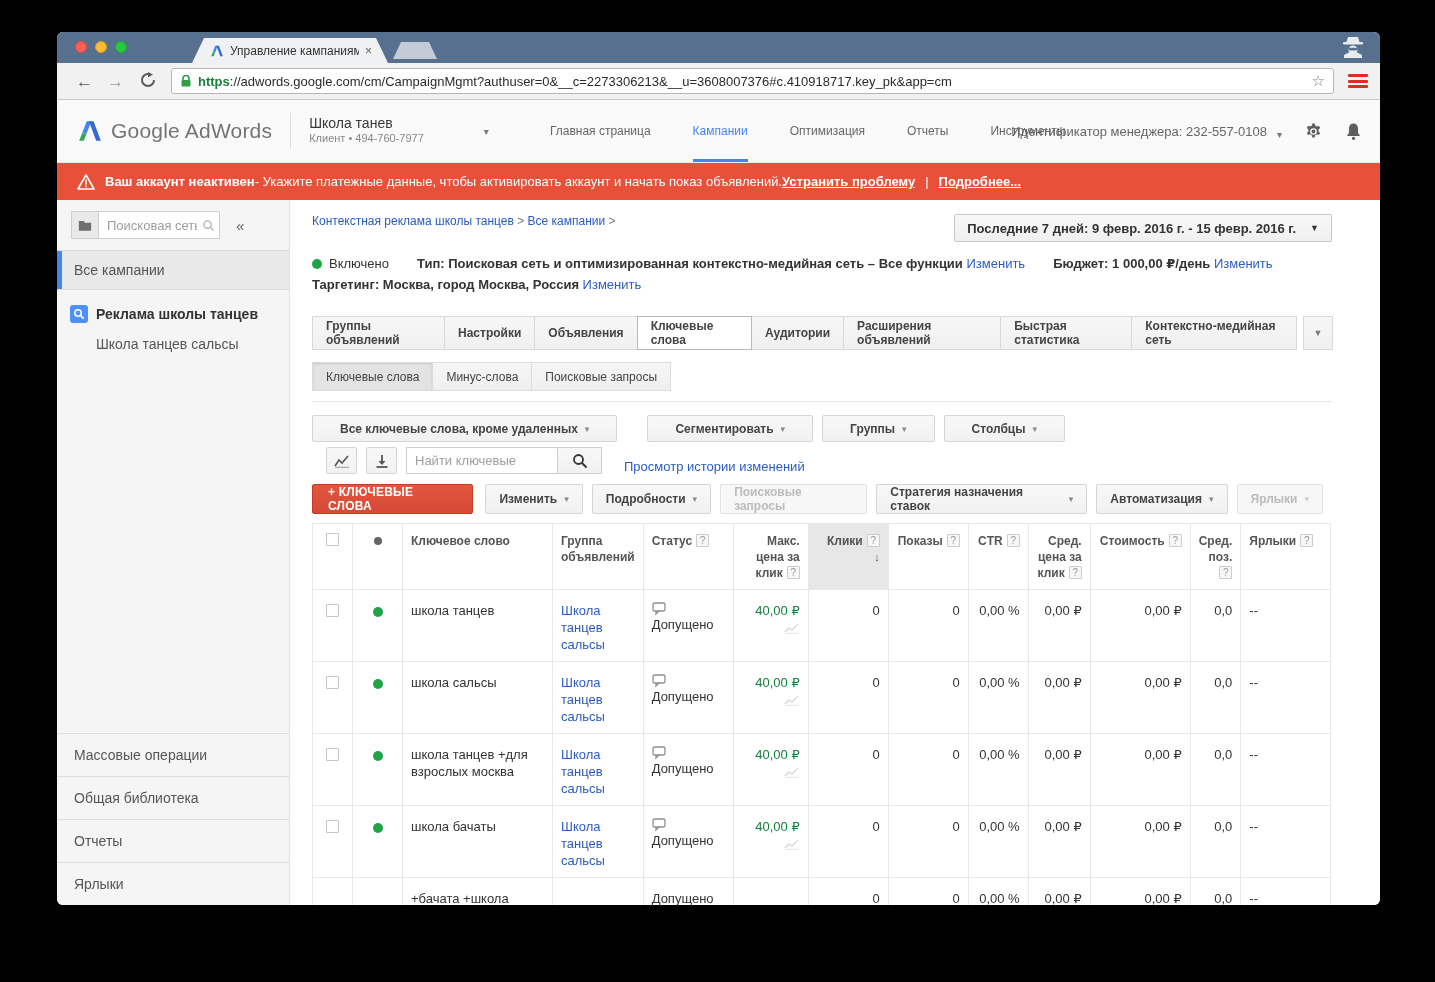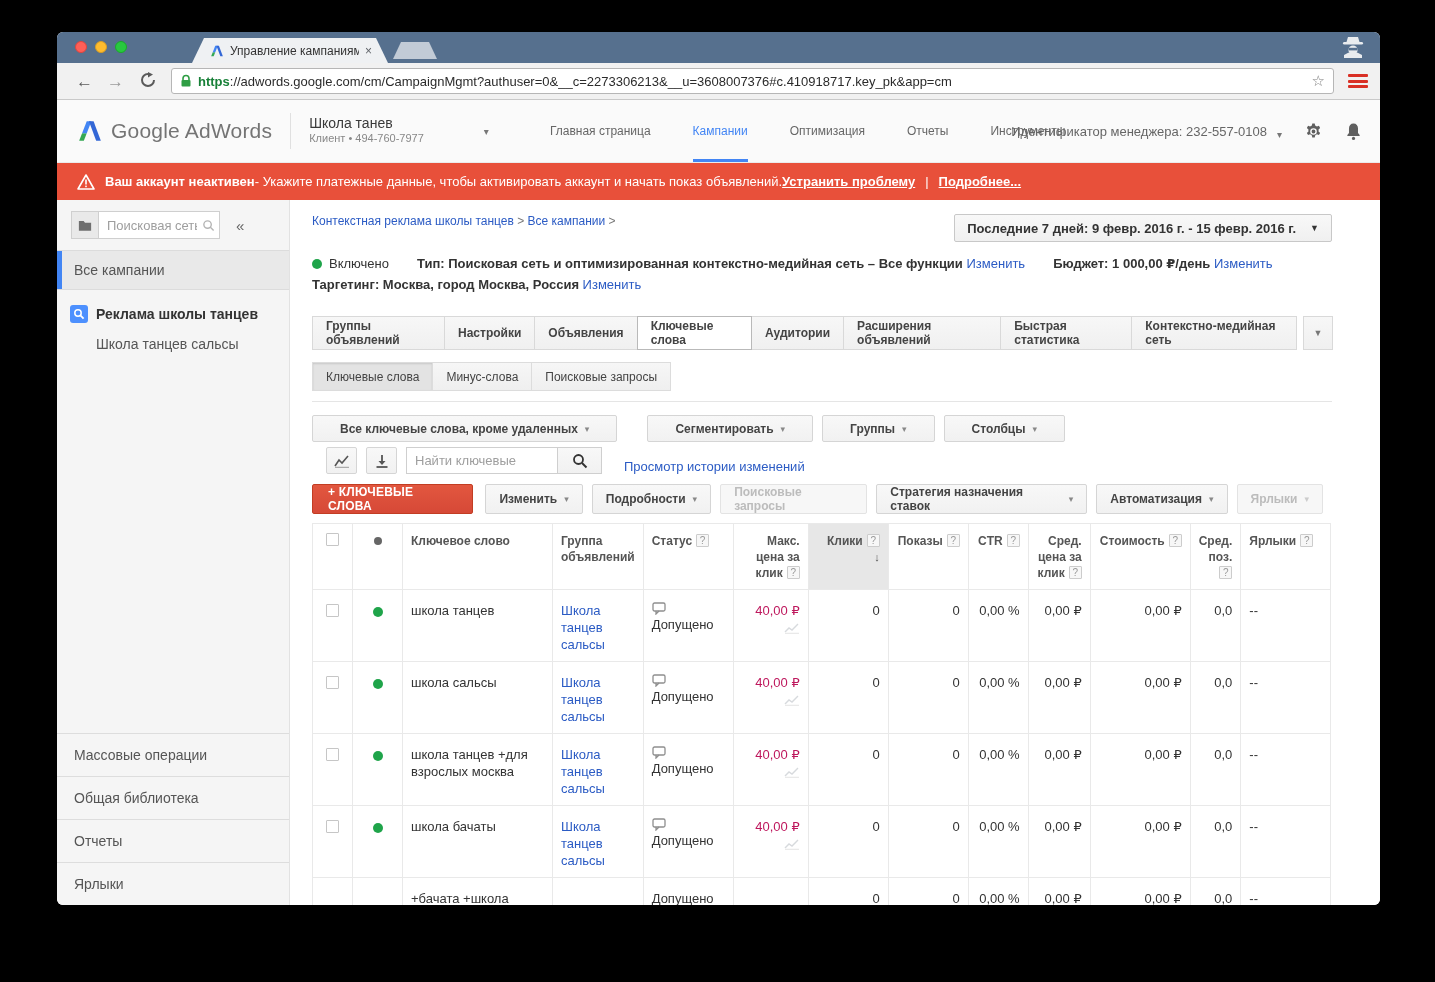--- a/index.html
+++ b/index.html
@@ -137,21 +137,21 @@
   th.al, td.al { text-align:left; }
   th.ar, td.ar { text-align:right; }
   th.ac, td.ac { text-align:center; }
   .cb { display:inline-block; width:13px; height:13px; border:1px solid #c6c6c6; border-radius:1px; background:#fff; }
   .hdot { display:inline-block; width:8px; height:8px; border-radius:50%; background:#666; }
   .rdot { display:inline-block; width:10px; height:10px; border-radius:50%; background:#1fa44a; }
   .help { display:inline-block; width:13px; height:13px; border:1px solid #ccc; background:#f7f7f7; color:#999;
     font-size:10px; line-height:12px; text-align:center; border-radius:1px; margin-left:4px; font-weight:normal; vertical-align:1px; }
   .sortarr { font-size:11px; color:#555; margin-left:5px; }
   a.glink { color:#2b5bc4; text-decoration:none; }
-  .muted { color:#be185d; }
+  .muted { color:#15803d; }
   .minichart { margin-top:4px; display:flex; justify-content:flex-end; opacity:.55; }
   .statuscell .bub { display:block; margin-bottom:1px; }
 </style>
 </head>
 <body>
 
 <div class="window">
 
   <div class="titlebar">
     <span class="tl red"></span>

